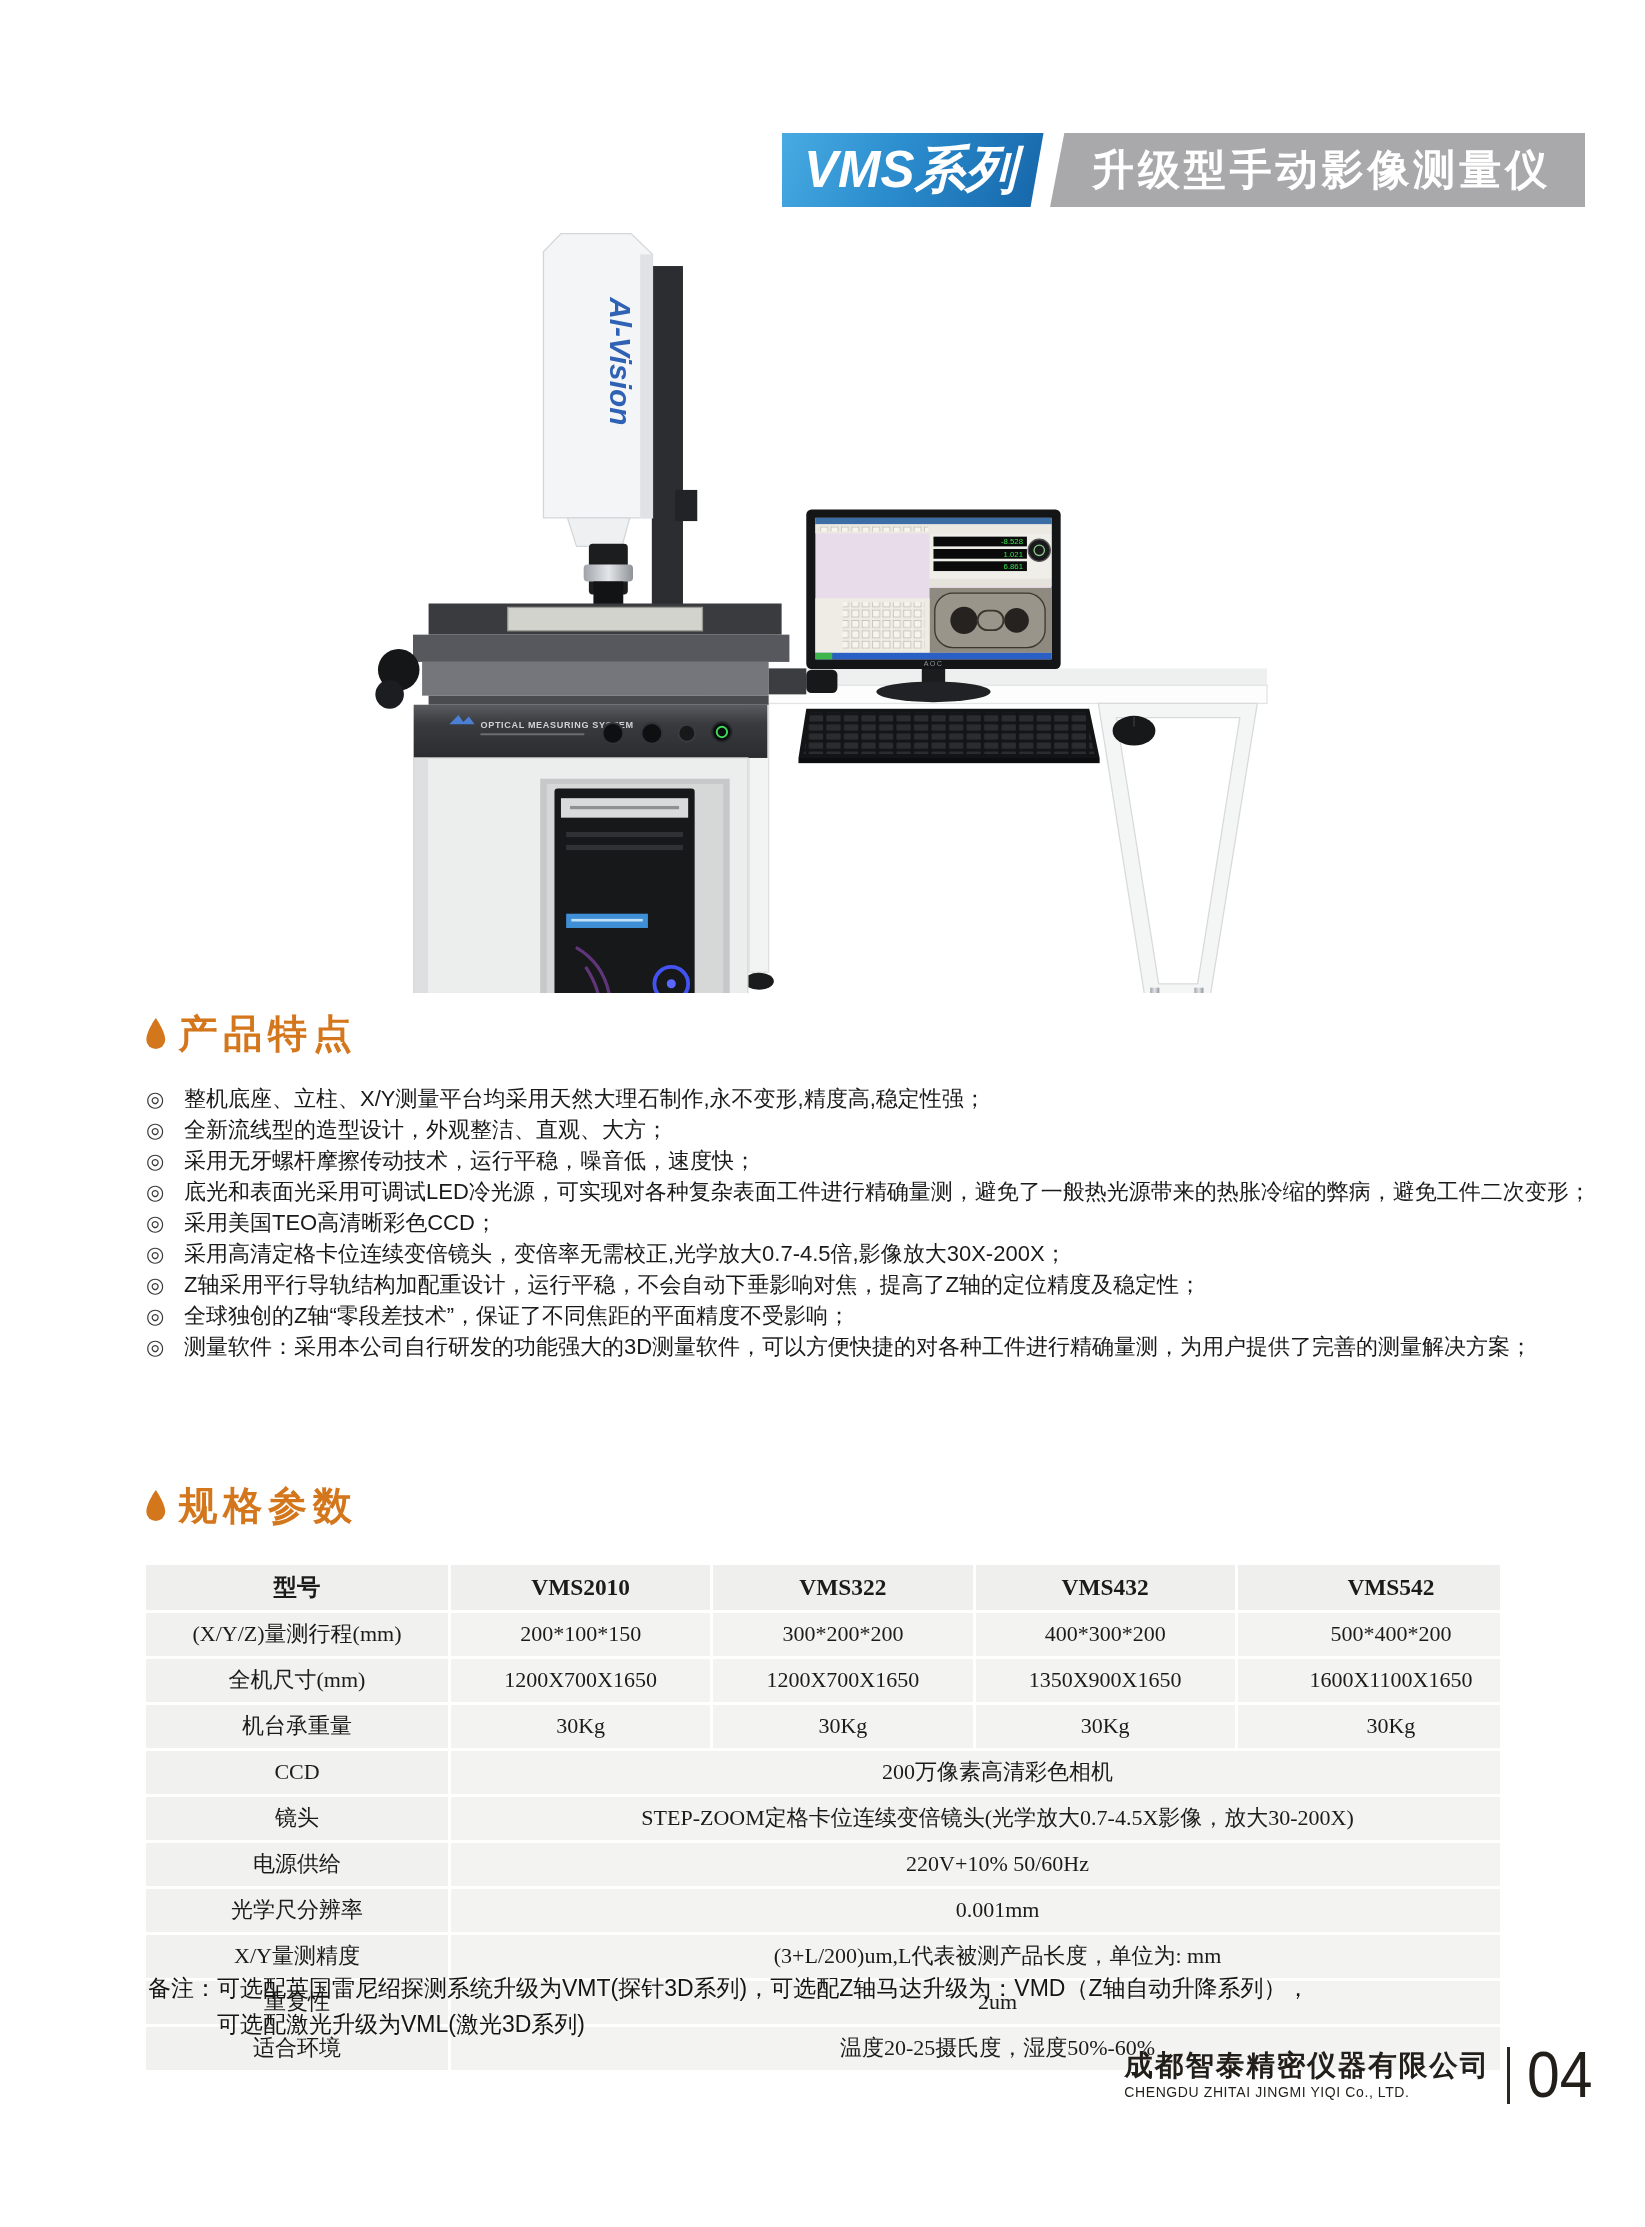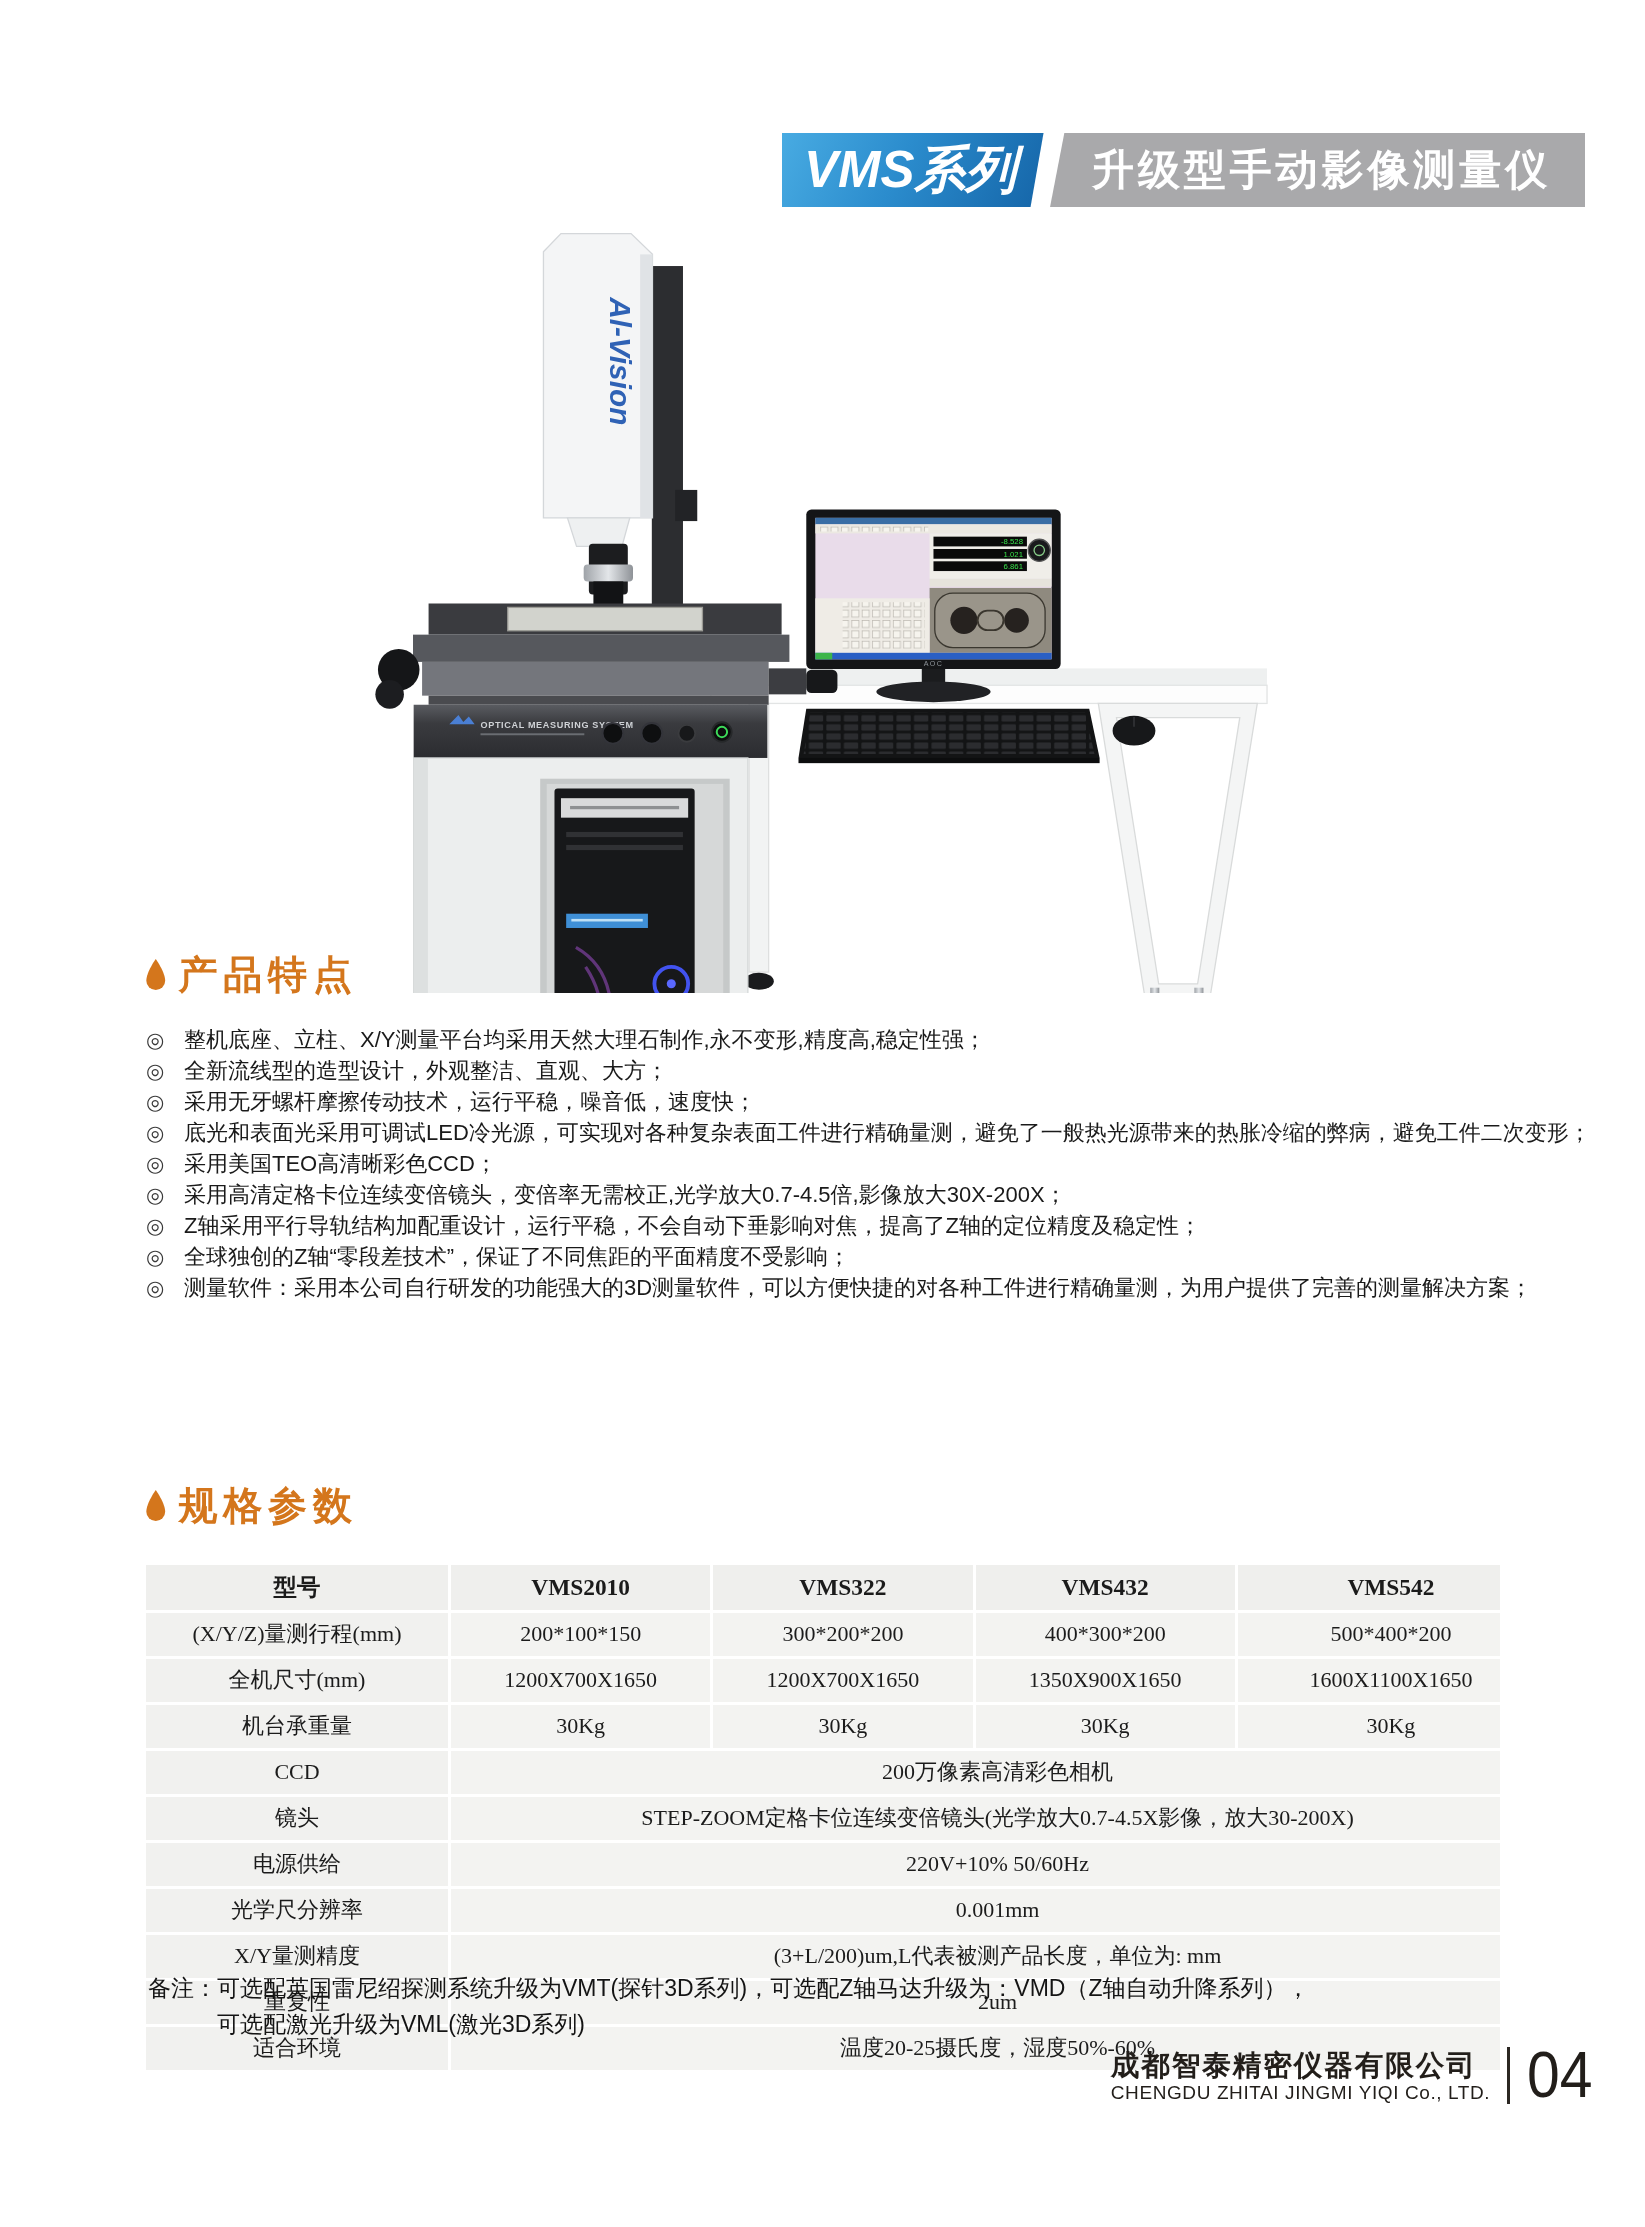--- a/index.html
+++ b/index.html
@@ -16,21 +16,21 @@
       display:flex;align-items:center;padding:0 34px 0 42px;margin-left:6.5px;letter-spacing:3.9px;
       clip-path:polygon(14.3px 0,100% 0,100% 100%,0 100%);}
 
   
   .section{position:absolute;left:146px;}
   .sec-title{display:flex;align-items:center;gap:13px;}
   .sec-title h2{margin:0;font-size:39px;font-weight:bold;color:#d4761c;letter-spacing:5.8px;}
   .drop{width:19.5px;height:32px;flex:0 0 auto;}
 
   
-  .features{top:948px;width:1499px;}
+  .features{top:1007px;width:1499px;}
   .feat-list{list-style:none;margin:22px 0 0 0;padding:0;}
   .feat-list li{display:flex;align-items:flex-start;font-size:22px;line-height:31px;color:#1a1a1a;}
   .feat-list .bullet{flex:0 0 38px;font-size:21px;color:#3a3a3a;}
 
   
   .specs{top:1479px;width:1356px;}
   table.spec{margin-top:28.6px;width:1354px;border-collapse:separate;border-spacing:0 3.2px;table-layout:fixed;font-family:Liberation Serif, serif;}
   table.spec th, table.spec td{background:#f3f3f1;text-align:center;vertical-align:middle;
       font-size:22px;color:#1b1b1b;padding:6.5px 3.9px;border-right:3.2px solid #ffffff;
       height:25px;overflow:hidden;}
@@ -39,21 +39,21 @@
   table.spec col.c0{width:305px;}
   table.spec td.lbl{background:#f1f1ef;}
 
   .notes{position:absolute;left:148px;top:1970px;font-size:23px;line-height:36px;color:#141414;}
   .notes .n2{padding-left:69px;}
 
   
   .footer{position:absolute;top:2043px;right:48px;display:flex;align-items:center;gap:17px;}
   .f-co{text-align:left;color:#221e1a;}
   .f-cn{font-size:28.6px;font-weight:bold;letter-spacing:1.9px;line-height:34px;}
-  .f-en{font-size:19px;letter-spacing:0.6px;line-height:21px;}
+  .f-en{font-size:14px;letter-spacing:0.6px;line-height:21px;}
   .f-div{width:2.6px;height:57px;background:#2b2722;}
   .f-pg{font-size:64px;color:#221e1a;line-height:64px;transform:scaleX(.92);transform-origin:left;}
 
   
   .photo{position:absolute;left:352px;top:214px;width:941px;height:779px;}
 </style>
 </head>
 <body>
 
 <div class="page">

